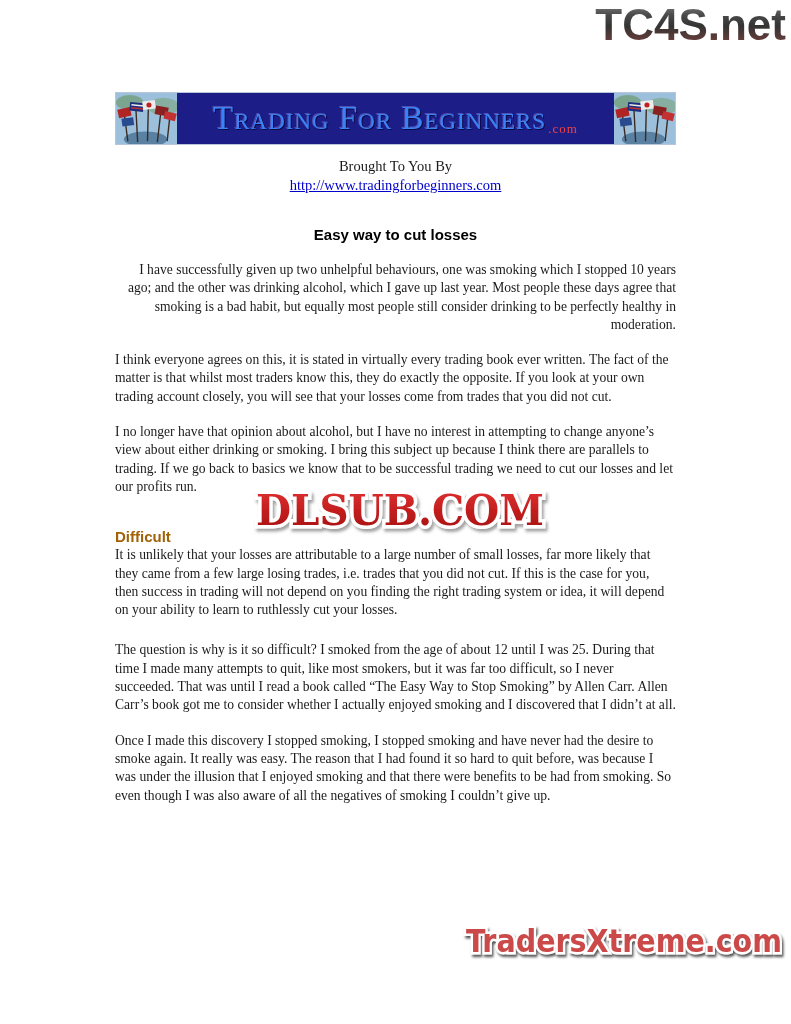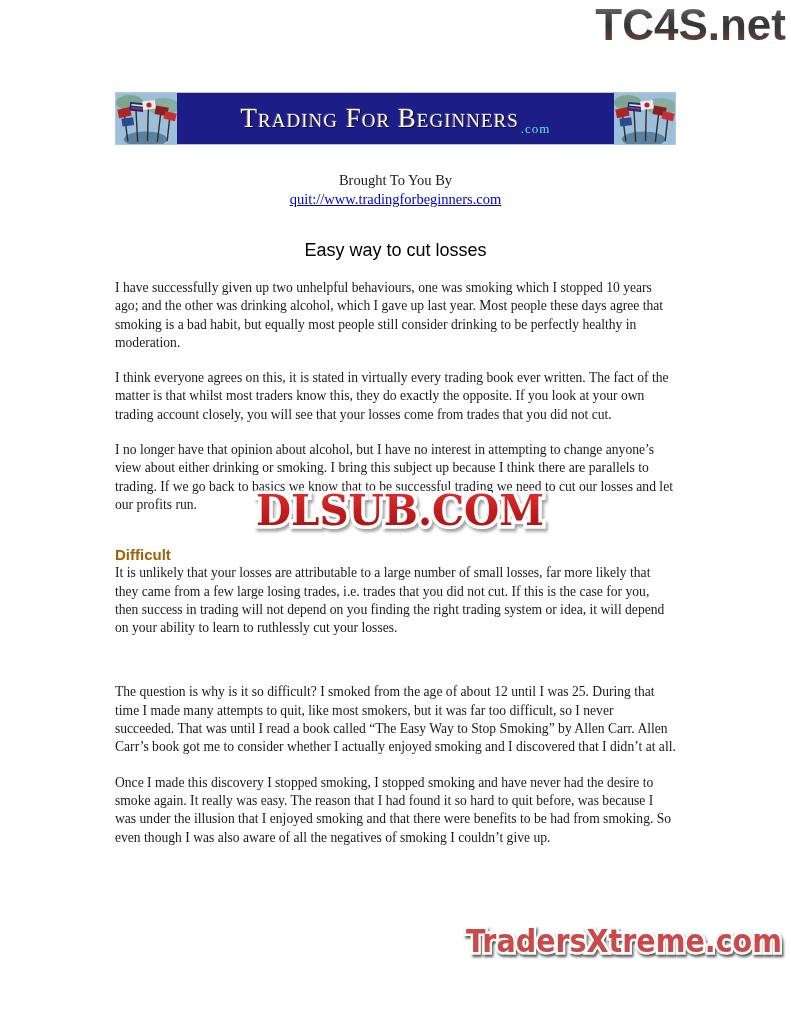--- a/index.html
+++ b/index.html
@@ -12,39 +12,39 @@
         letter-spacing:0px;
         background:linear-gradient(180deg,#8e8e8e 0%,#4a4a4a 30%,#343434 52%,#5f3c3a 78%,#926059 100%);
         -webkit-background-clip:text;background-clip:text;color:transparent;}
 
   
   .banner{position:absolute;left:115px;top:92px;width:561px;height:53px;display:flex;
           border:1px solid #b8c6dc;box-sizing:border-box;}
   .banner .flags{width:61px;height:100%;flex:0 0 auto;display:block;}
   .banner-center{flex:1 1 auto;background:#1d1d87;display:flex;align-items:center;justify-content:center;}
   .banner-title{font-family:"Liberation Serif",serif;font-variant:small-caps;
-                font-size:27px;color:#fef9c3;letter-spacing:1px;line-height:1;
+                font-size:33px;color:#3b82f6;letter-spacing:1px;line-height:1;
                 text-shadow:1px 1px 0 #0a0a46, -1px -1px 0 #5050b0;}
-  .banner-suffix{font-family:"Liberation Serif",serif;font-size:13px;color:#5eead4;
+  .banner-suffix{font-family:"Liberation Serif",serif;font-size:13px;color:#ef4444;
                  align-self:flex-end;margin:0 0 7px 2px;letter-spacing:1px;}
 
   
-  .content{position:absolute;left:115px;top:153px;width:561px;}
+  .content{position:absolute;left:115px;top:139px;width:561px;}
   .center{text-align:center;}
   .brought{margin:18px 0 0;font-size:14.5px;line-height:19px;}
   .linkline{margin:0;font-size:14.5px;line-height:19px;}
   a.doc-link{color:#0000cc;text-decoration:underline;cursor:pointer;}
-  h1.title{margin:31px 0 16px;font-family:"Liberation Sans",sans-serif;font-weight:normal;
-           font-size:18px;text-align:center;color:#000;}
+  h1.title{margin:31px 0 16px;font-family:"Liberation Sans",sans-serif;font-weight:bold;
+           font-size:15px;text-align:center;color:#000;}
   p.byline{margin:5px 0 0;font-size:14.5px;text-align:center;}
   p.body{font-size:13.6px;line-height:18.3px;margin:0 0 17px;text-align:left;}
-  p.first{margin-top:18px;}
+  p.first{margin-top:18px;text-align:right;}
   h2.section{margin:32px 0 1px;font-family:"Liberation Sans",sans-serif;font-weight:bold;
              font-size:15px;color:#a16207;}
-  p.gap-before{margin-top:46px;}
+  p.gap-before{margin-top:22px;}
 
   
   .watermark{position:absolute;left:250px;top:482px;z-index:3;}
   .footer-logo{position:absolute;right:2px;bottom:3px;z-index:3;}
 </style>
 </head>
 <body>
 
 <div class="page">
 
@@ -87,21 +87,21 @@
       <span class="banner-title">Trading For Beginners</span>
         <span class="banner-suffix">.com</span>
     </div>
     <svg class="flags" viewBox="0 0 62 53" preserveAspectRatio="none">
         <use href="#flags-art"></use>
       </svg>
   </div>
 
   <div class="content">
     <p class="brought center">Brought To You By</p>
-    <p class="linkline center"><a class="doc-link">quit://www.tradingforbeginners.com</a></p>
+    <p class="linkline center"><a class="doc-link">http://www.tradingforbeginners.com</a></p>
 
     <h1 class="title">Easy way to cut losses</h1>
 
     <p class="body first">I have successfully given up two unhelpful behaviours, one was smoking which I stopped 10 years ago; and the other was drinking alcohol, which I gave up last year. Most people these days agree that smoking is a bad habit, but equally most people still consider drinking to be perfectly healthy in moderation.</p>
     <p class="body">I think everyone agrees on this, it is stated in virtually every trading book ever written. The fact of the matter is that whilst most traders know this, they do exactly the opposite. If you look at your own trading account closely, you will see that your losses come from trades that you did not cut.</p>
     <p class="body">I no longer have that opinion about alcohol, but I have no interest in attempting to change anyone’s view about either drinking or smoking. I bring this subject up because I think there are parallels to trading. If we go back to basics we know that to be successful trading we need to cut our losses and let our profits run.</p>
 
     <h2 class="section">Difficult</h2>
     <p class="body">It is unlikely that your losses are attributable to a large number of small losses, far more likely that they came from a few large losing trades, i.e. trades that you did not cut. If this is the case for you, then success in trading will not depend on you finding the right trading system or idea, it will depend on your ability to learn to ruthlessly cut your losses.</p>
 

